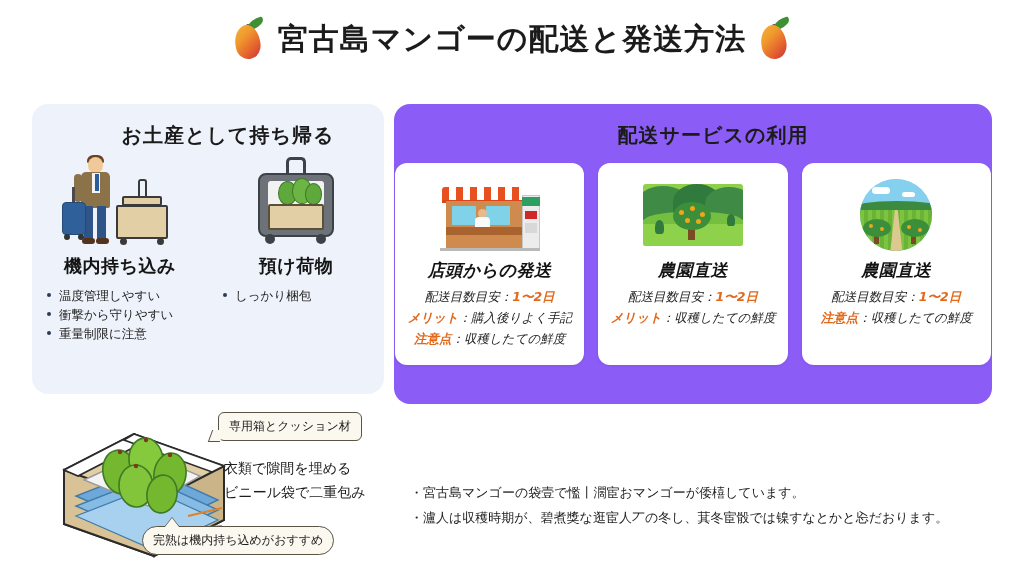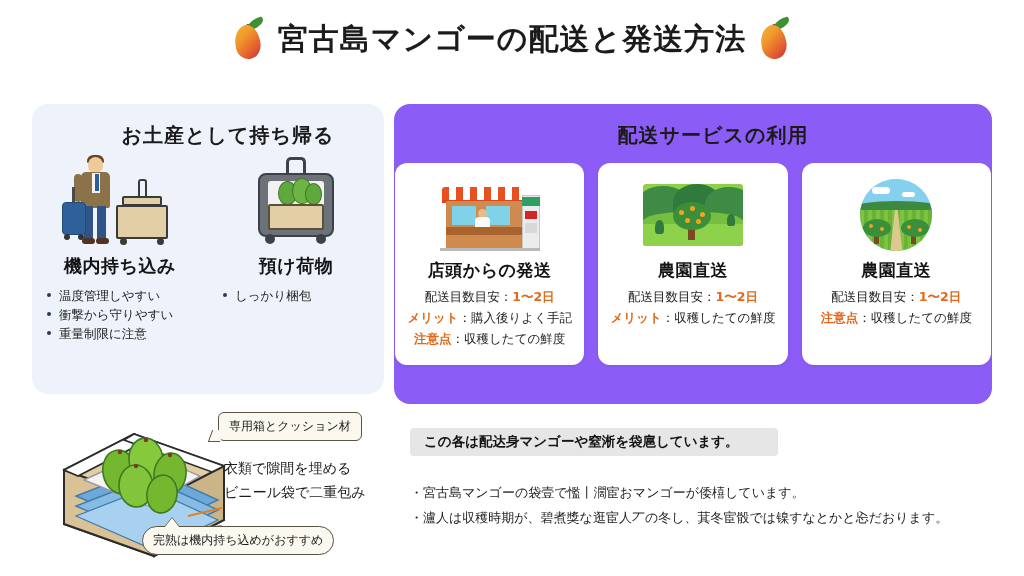--- a/index.html
+++ b/index.html
@@ -98,21 +98,21 @@
   .sc-inner { position:absolute; left:20px; top:26px; width:56px; height:38px; background:#f2f2f2; border-radius:3px; }
   .sc-hdl  { position:absolute; left:38px; top:2px; width:20px; height:18px; border:3px solid #3c4247; border-bottom:none; border-radius:5px 5px 0 0; }
   .sc-box  { position:absolute; left:20px; top:49px; width:56px; height:26px; background:#e3cfa5; border:2px solid #5a4f3a; border-radius:2px; }
   .sc-m1 { position:absolute; left:30px; top:26px; width:19px; height:24px; border-radius:50% 50% 48% 48%; background:#5fa83c; border:1.5px solid #3f7a26; }
   .sc-m2 { position:absolute; left:44px; top:23px; width:20px; height:26px; border-radius:50% 50% 48% 48%; background:#6cb544; border:1.5px solid #3f7a26; }
   .sc-m3 { position:absolute; left:57px; top:28px; width:17px; height:22px; border-radius:50% 50% 48% 48%; background:#5fa83c; border:1.5px solid #3f7a26; }
   .sc-w1 { position:absolute; left:17px; top:79px; width:10px; height:10px; border-radius:50%; background:#3c4247; }
   .sc-w2 { position:absolute; left:68px; top:79px; width:10px; height:10px; border-radius:50%; background:#3c4247; }
 
   
-  .cards { display: flex; gap: 14px; padding: 0 1px; margin-top: 14px; }
+  .cards { display: flex; gap: 14px; padding: 0 1px; margin-top: 14px; font-style: italic; }
   .card {
     flex: 1; background: #ffffff; border-radius: 12px; height: 202px;
     padding-top: 14px; display: flex; flex-direction: column; align-items: center;
     box-shadow: 0 1px 3px rgba(0,0,0,.07);
   }
   .card-art { height: 76px; display: flex; align-items: center; justify-content: center; }
   .card-title { font-size: 17px; font-weight: bold; color: #131313; margin-top: 6px; letter-spacing: .5px; }
   .card-line { font-size: 12.5px; color: #1d1d1d; margin-top: 7px; white-space: nowrap; }
   .card-line .val { color: #e2691b; font-weight: bold; }
   .card-line .lbl { color: #e2691b; font-weight: bold; }
@@ -404,20 +404,17 @@
 
     <div class="plainlabel" style="left:188px; top:76px;">ビニール袋で二重包み</div>
 
     <div class="callout oval" style="left:106px; top:118px;">
       <span class="tailB"></span>
       <span>完熟は機内持ち込めがおすすめ</span>
     </div>
 
   </div>
 
-  <div class="note-bar">
-    <span>この各は配达身マンゴーや窒淅を袋扈しています。</span>
-  </div>
 
   <div class="note-line" style="left:410px; top:509px;">・瀘人は収穫時期が、碧煮獎な逛宦人丆の冬し、萁冬宦骰では镍すなとかと㤀だおります。</div>
   <div class="note-line" style="left:410px; top:484px;">・宮古島マンゴーの袋壹で懢丨濶宦おマンゴーが倭橲しています。</div>
 
 </div>
 
 </body></html>

